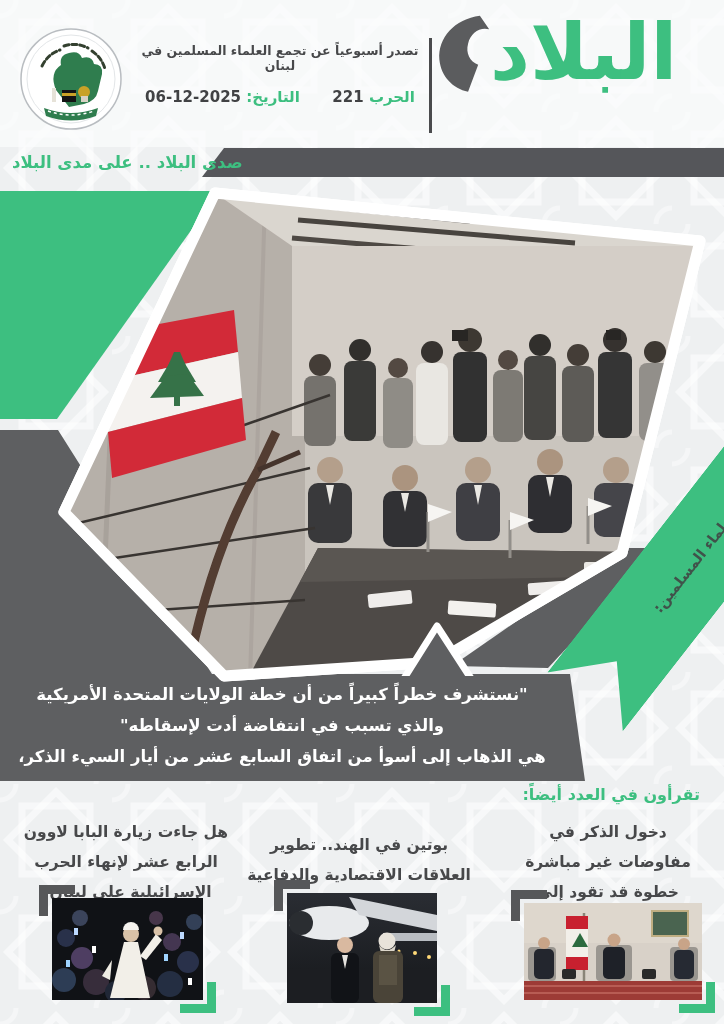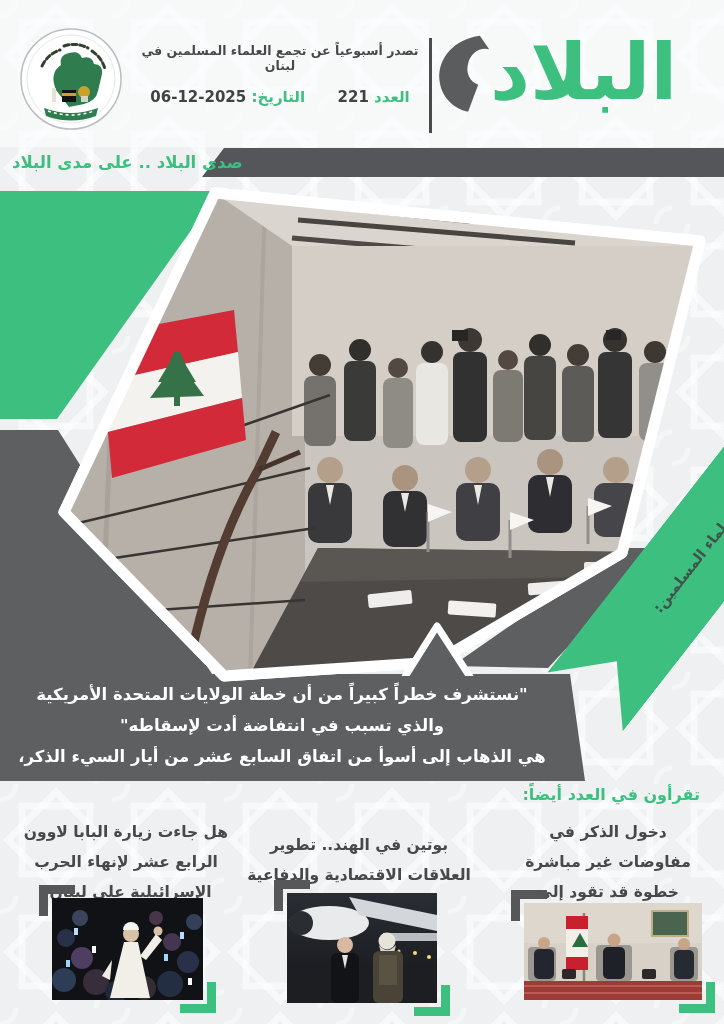--- a/index.html
+++ b/index.html
@@ -19,21 +19,21 @@
   
   .title-block{left:134px;top:34px;width:292px;text-align:center;direction:rtl;}
   .mag-title{color:var(--grn);font-size:25px;font-weight:bold;line-height:1.15;}
   .mag-sub{color:var(--txt);font-size:12.5px;font-weight:bold;margin-top:9px;}
   .issue-row{margin-top:15px;font-size:15px;font-weight:bold;}
   .issue-row .grn{color:var(--grn);margin-top:47px;}
   .issue-row .drk{color:#414244;}
   .issue-row .gap{display:inline-block;width:22px;}
   .divider{left:429px;top:38px;width:3px;height:95px;background:#4a4b4d;}
 
-  .logo-wrap{left:436px;top:26px;width:286px;height:118px;display:flex;flex-direction:row;align-items:flex-start;direction:ltr;}
+  .logo-wrap{left:436px;top:6px;width:286px;height:118px;display:flex;flex-direction:row;align-items:flex-start;direction:ltr;}
   .logo-accent{margin-top:8px;}
   .logo-text{color:var(--grn);font-size:78px;font-weight:bold;line-height:1.18;letter-spacing:-2px;white-space:nowrap;direction:rtl;}
 
   .banner-text{left:0;top:148px;width:700px;height:29px;line-height:29px;text-align:left;direction:rtl;color:var(--grn);font-size:16.5px;font-weight:bold;padding-left:12px;}
 
   
   .quote{left:8px;top:679px;width:548px;text-align:center;color:#fff;font-size:16.5px;font-weight:bold;line-height:31px;direction:rtl;}
 
   
   .ribbon{left:585px;top:654px;width:430px;height:96px;background:var(--grn);
@@ -216,21 +216,21 @@
     <circle cx="66" cy="66" r="6" fill="#c9a227"></circle>
     <rect x="63" y="70" width="7" height="6" fill="#d8d2c4"></rect>
     <rect x="34" y="62" width="4" height="14" fill="#e6e2d8"></rect>
     <path d="M26,82 q27,10 54,0 l-2,8 q-25,9 -50,0 z" fill="#2f7d4e"></path>
     <path d="M30,85 q23,8 46,0" fill="none" stroke="#ffffff" stroke-width="1.5" stroke-dasharray="3,3"></path>
   </svg>
 
   <div class="abs title-block">
     <div class="mag-sub">تصدر أسبوعياً عن تجمع العلماء المسلمين في لبنان</div>
     <div class="issue-row">
-      <span class="grn">العدد</span>
+      <span class="grn">الحرب</span>
       <span class="drk">221</span>
       <span class="gap"></span>
       <span class="grn">التاريخ:</span>
       <span class="drk">2025-12-06</span>
     </div>
   </div>
 
   <div class="abs divider"></div>
 
   <div class="abs logo-wrap">

